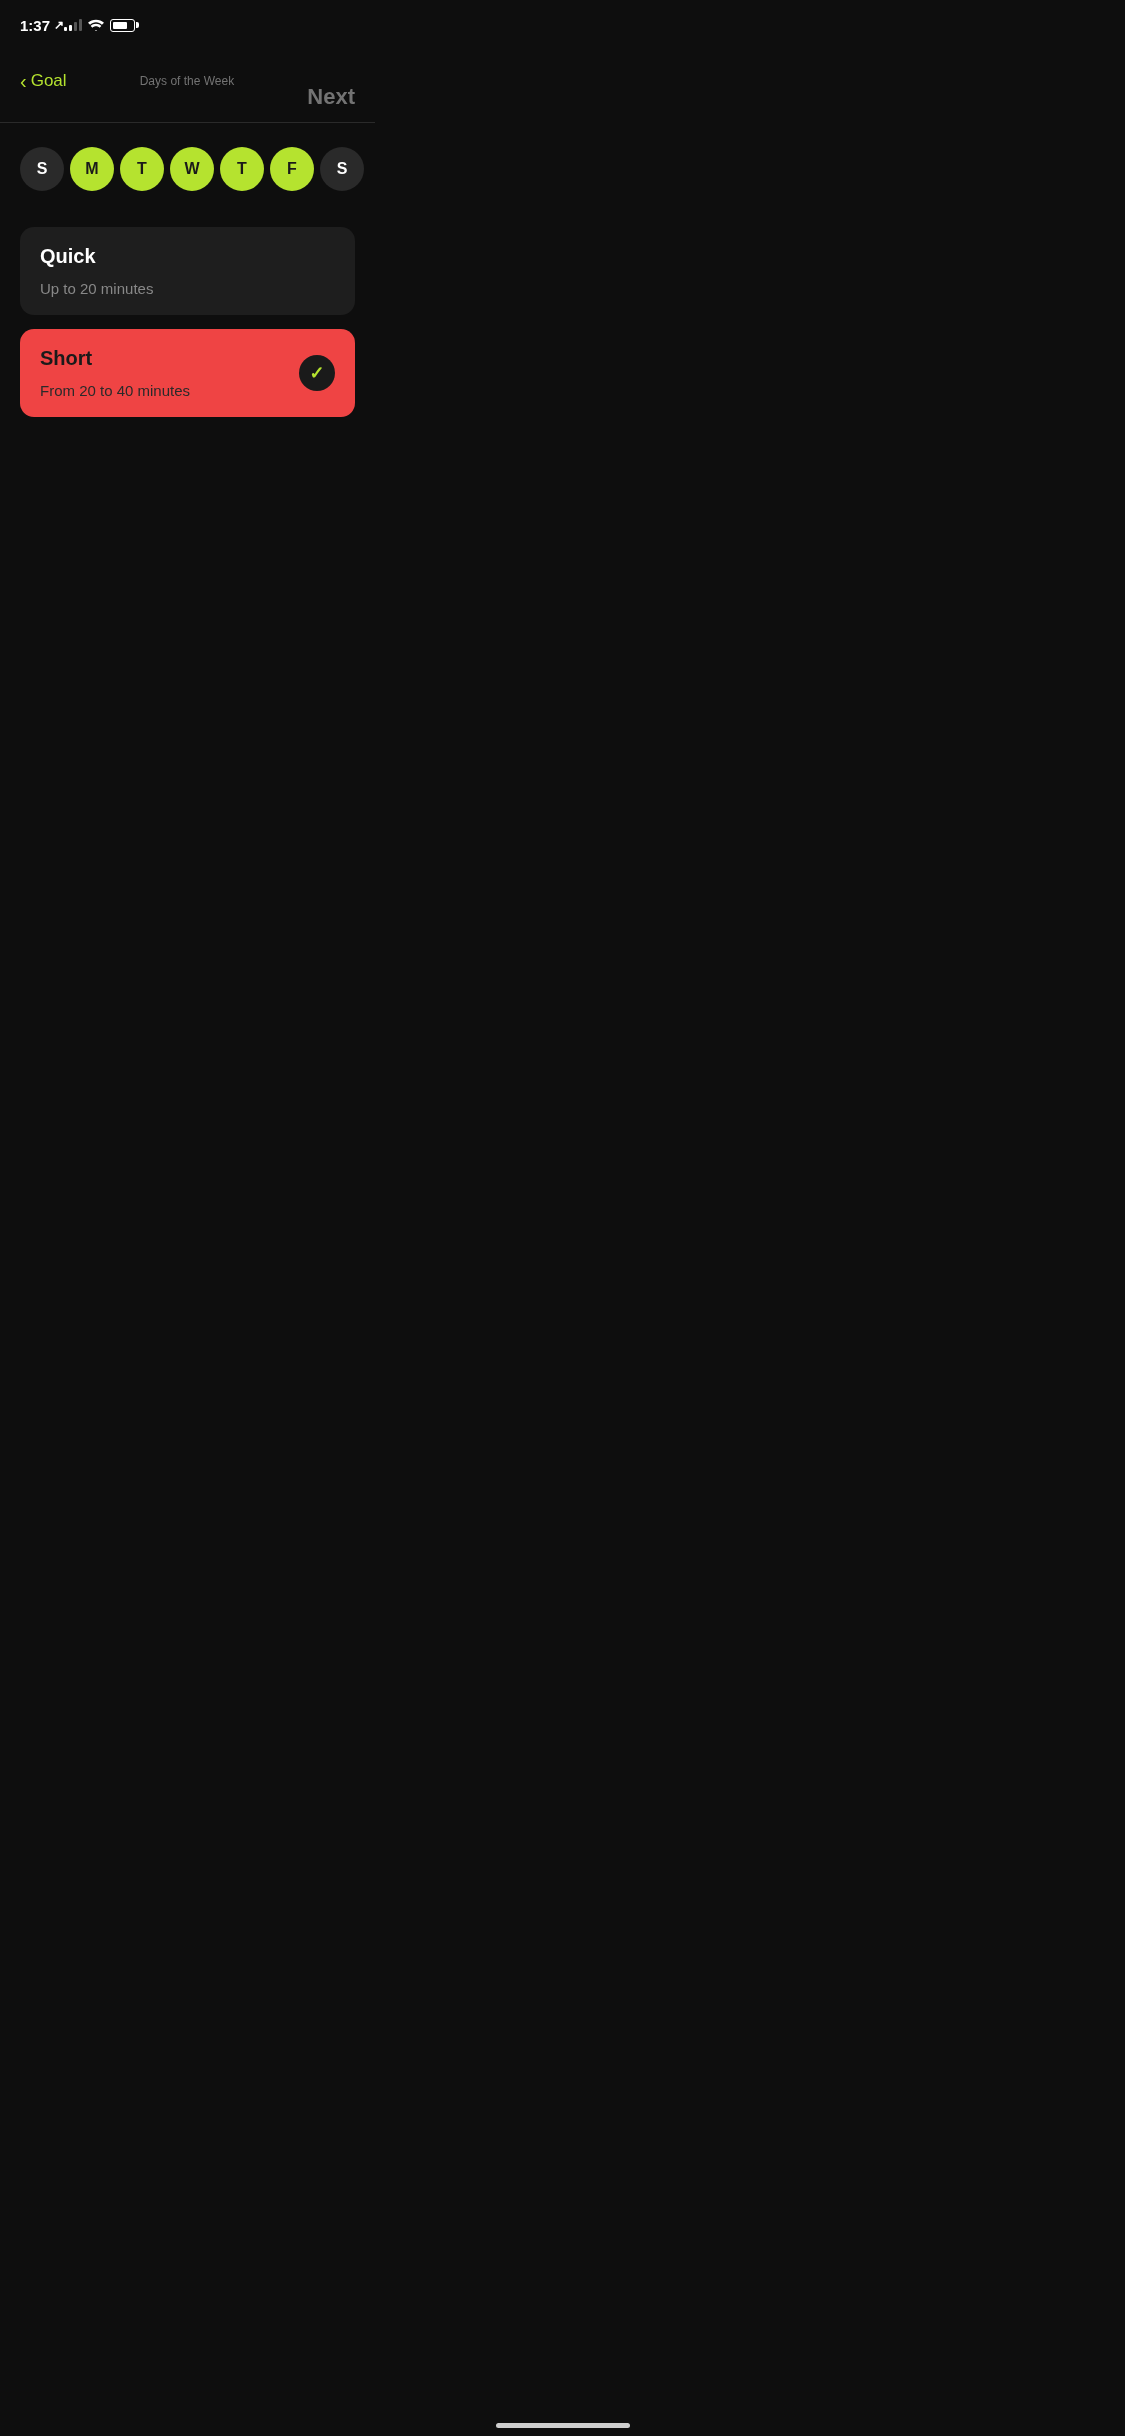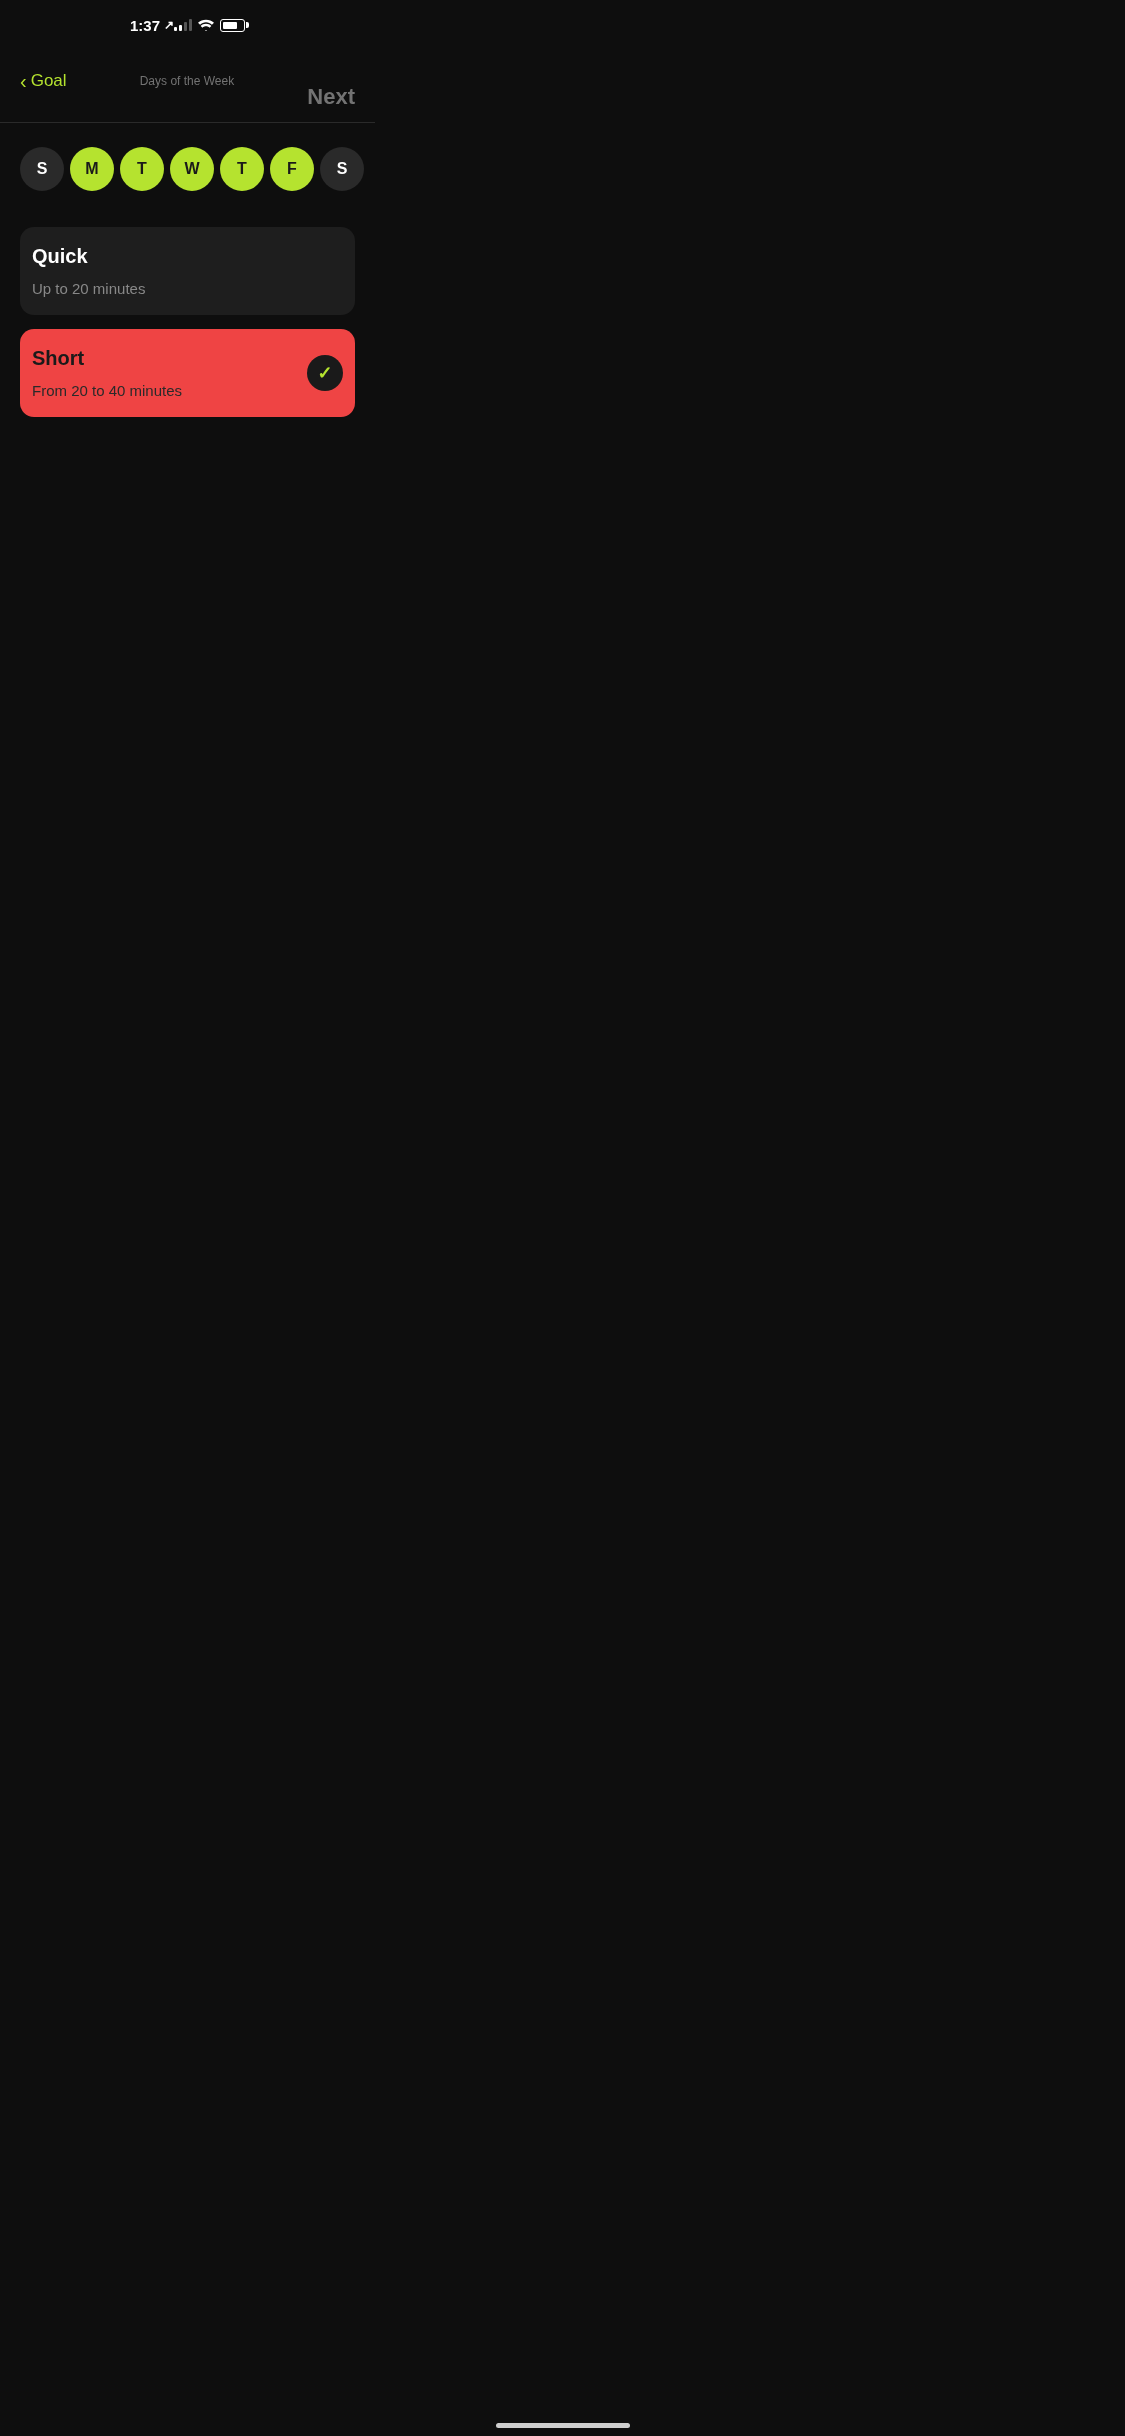--- a/index.html
+++ b/index.html
@@ -15,21 +15,21 @@
       font-family: -apple-system, BlinkMacSystemFont, 'SF Pro Display', 'Helvetica Neue', sans-serif;
       width: 375px;
       min-height: 812px;
       overflow-x: hidden;
       position: relative;
     }
 
     
     .status-bar {
       display: flex;
-      justify-content: center;
+      justify-content: flex-start;
       align-items: center;
       padding: 14px 20px 8px 20px;
       height: 44px;
     }
 
     .status-time {
       font-size: 15px;
       font-weight: 600;
       color: #ffffff;
       display: flex;
@@ -182,21 +182,21 @@
       font-size: 34px;
       font-weight: 800;
       color: #ffffff;
       margin-bottom: 20px;
     }
 
     
     .duration-card {
       background-color: #1e1e1e;
       border-radius: 14px;
-      padding: 18px 12px;
+      padding: 18px 20px;
       margin-bottom: 14px;
       cursor: pointer;
       position: relative;
     }
 
     .duration-card.selected {
       background-color: #ef4444;
     }
 
     .duration-card-header {

